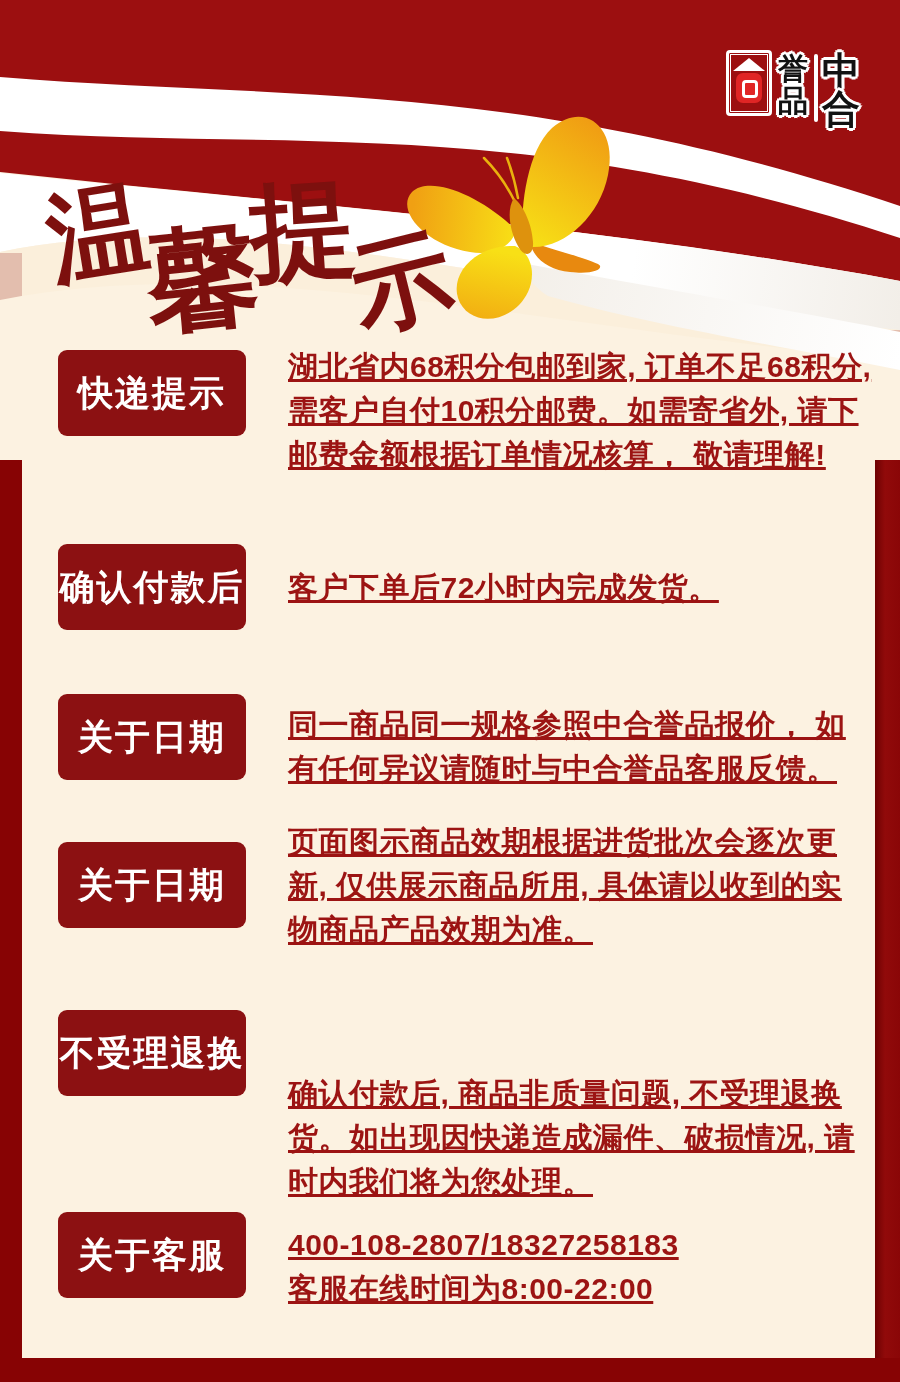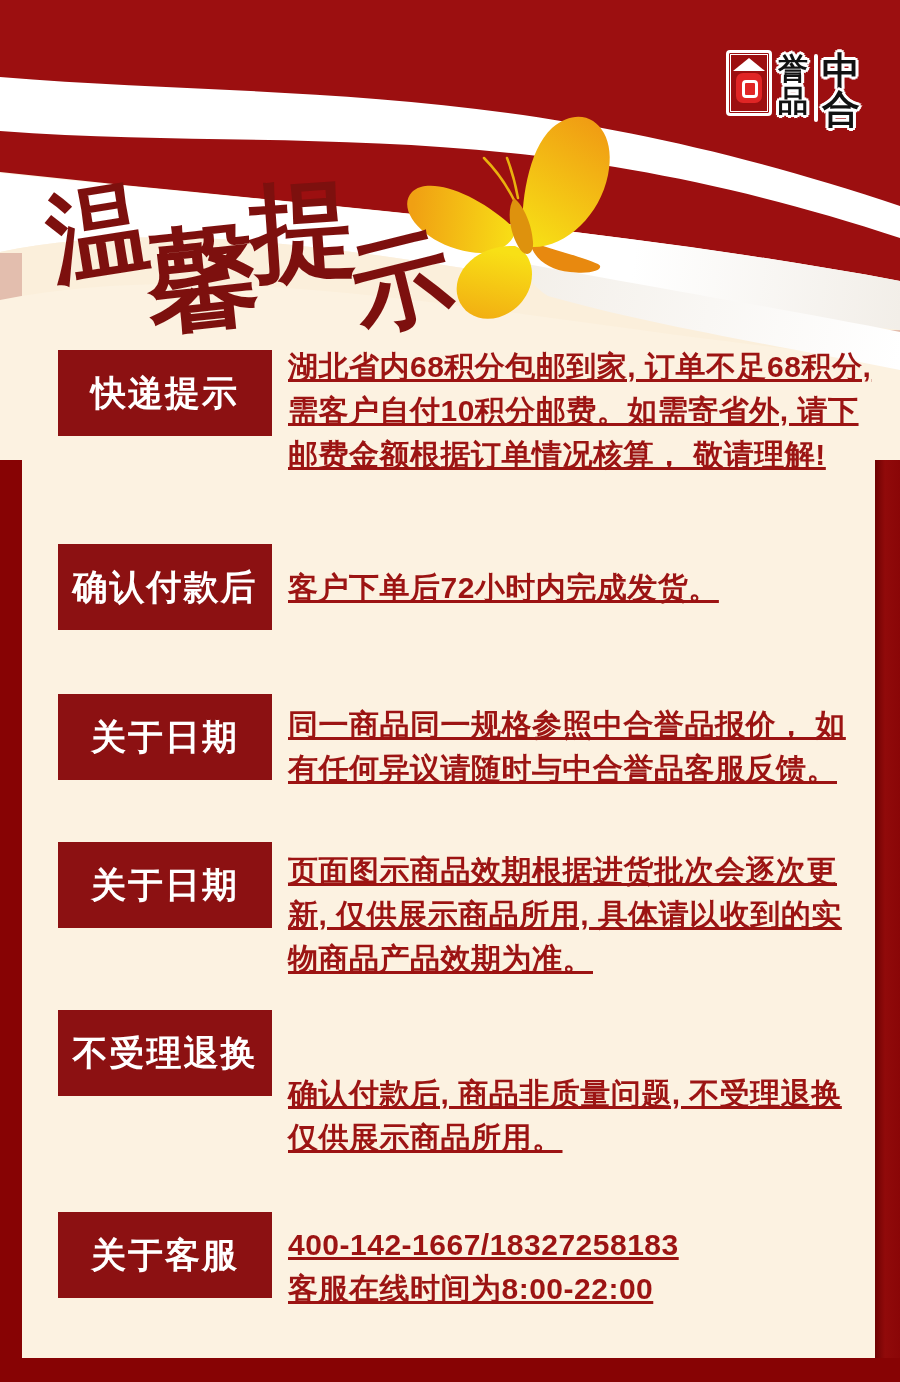--- a/index.html
+++ b/index.html
@@ -35,22 +35,22 @@
   
   .title{position:absolute;left:0;top:0;z-index:4;width:900px;height:360px;pointer-events:none;}
   .title span{position:absolute;font-weight:900;color:#7D100E;font-family:"DejaVu Sans","Liberation Sans",sans-serif;}
   .t1{left:48px; top:168px;font-size:100px;transform:rotate(-9deg);}
   .t2{left:146px;top:204px;font-size:112px;transform:rotate(-6deg);}
   .t3{left:250px;top:160px;font-size:106px;transform:rotate(-4deg);}
   .t4{left:352px;top:216px;font-size:100px;transform:rotate(-14deg);}
 
   
   .section{position:absolute;left:0;width:900px;z-index:3;}
-  .label{position:absolute;left:58px;width:214px;height:86px;background:#8C1112;color:#fff;
-    font-size:35px;font-weight:bold;letter-spacing:2px;display:flex;align-items:center;justify-content:center;}
+  .label{position:absolute;left:58px;width:188px;height:86px;background:#8C1112;color:#fff;
+    font-size:35px;font-weight:bold;letter-spacing:2px;display:flex;align-items:center;justify-content:center;border-radius:9px;}
   .stext{position:absolute;left:288px;width:588px;color:#9C1413;font-size:30px;font-weight:600;}
   .stext p{margin:0;line-height:44px;letter-spacing:0.5px;text-decoration:underline;}
 </style>
 </head>
 <body>
 
 <div class="poster">
 
   <div class="strip-left"></div>
   <div class="strip-right"></div>
@@ -145,36 +145,37 @@
   <div class="section">
     <div class="label" style="top:694px">关于日期</div>
     <div class="stext" style="top:703px">
       <p>同一商品同一规格参照中合誉品报价， 如</p>
       <p>有任何异议请随时与中合誉品客服反馈。</p>
     </div>
   </div>
 
   <div class="section">
     <div class="label" style="top:842px">关于日期</div>
-    <div class="stext" style="top:849px">
+    <div class="stext" style="top:820px">
       <p>页面图示商品效期根据进货批次会逐次更</p>
       <p>新, 仅供展示商品所用, 具体请以收到的实</p>
       <p>物商品产品效期为准。</p>
     </div>
   </div>
 
   <div class="section">
     <div class="label" style="top:1010px">不受理退换</div>
     <div class="stext" style="top:1072px">
       <p>确认付款后, 商品非质量问题, 不受理退换</p>
-      <p>仅供展示商品所用。</p>
+      <p>货。如出现因快递造成漏件、破损情况, 请</p>
+      <p>时内我们将为您处理。</p>
     </div>
   </div>
 
   <div class="section">
     <div class="label" style="top:1212px">关于客服</div>
     <div class="stext" style="top:1223px">
-      <p>400-142-1667/18327258183</p>
+      <p>400-108-2807/18327258183</p>
       <p>客服在线时间为8:00-22:00</p>
     </div>
   </div>
 
 </div>
 
 </body></html>

